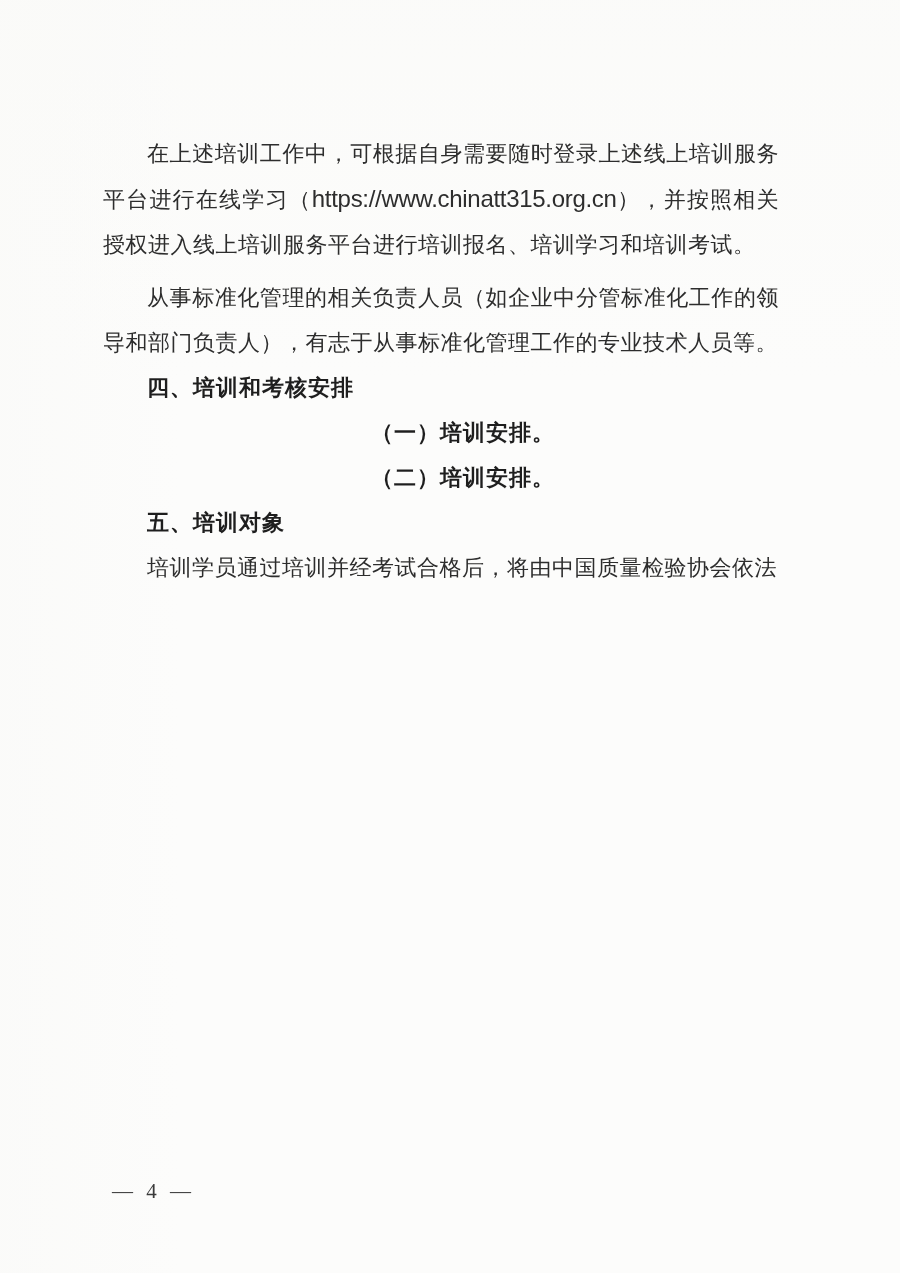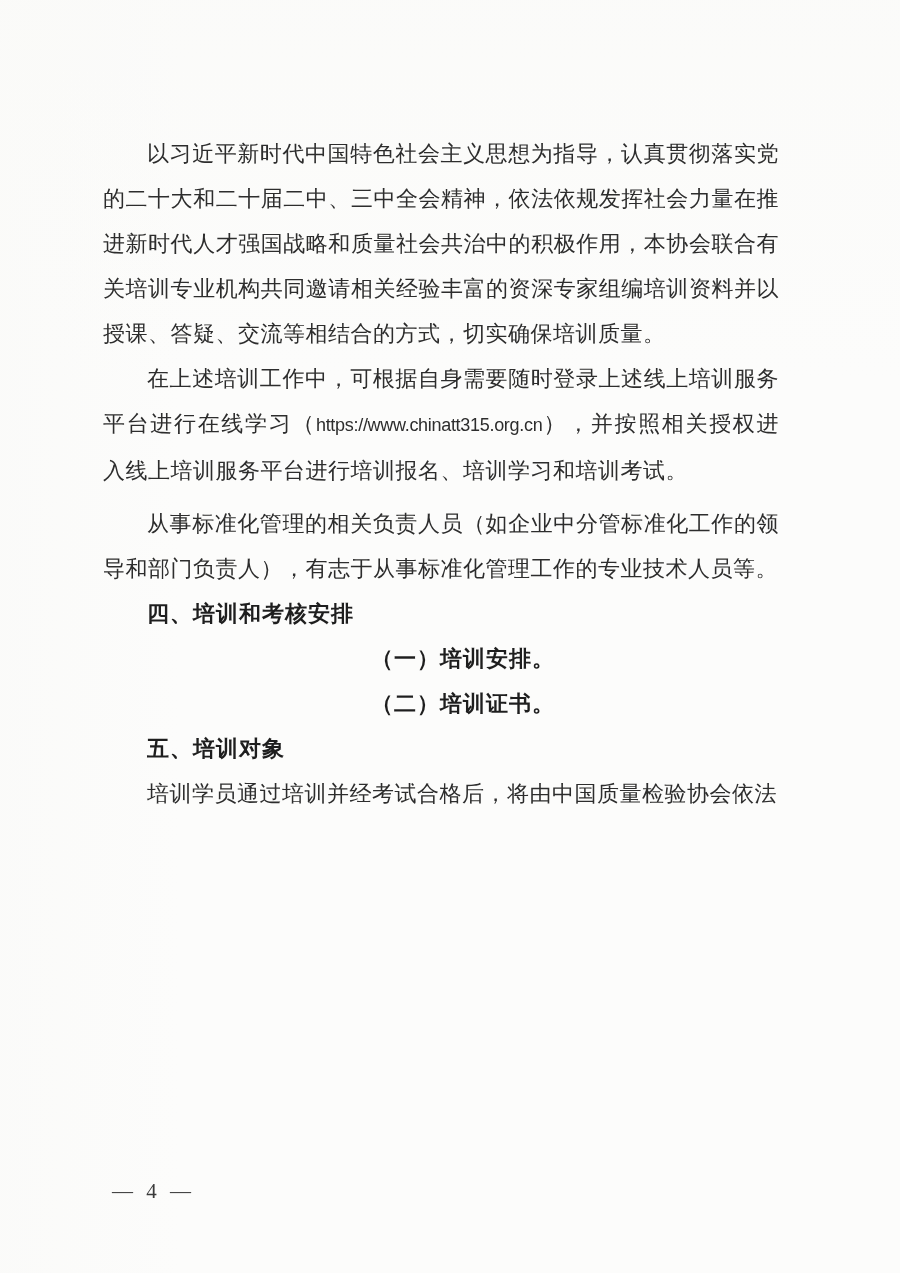--- a/index.html
+++ b/index.html
@@ -43,42 +43,41 @@
     font-weight: 700;
     color: #1e1e1e;
     text-align: center;
     letter-spacing: 1px;
   }
   
   .block-3 { margin-top: 8px; }
   .block-8 { margin-top: 5px; }
   .url {
     font-family: "Liberation Sans", "DejaVu Sans", sans-serif;
-    font-size: 18px;
+    font-size: 24px;
     letter-spacing: -0.3px;
   }
   .page-number {
     position: absolute;
     left: 112px;
     top: 1176px;
     font-size: 21px;
     line-height: 30px;
     color: #3a3a3a;
     letter-spacing: 4px;
     font-family: "Liberation Serif", "DejaVu Serif", serif;
   }
 </style>
 </head>
 <body>
 
 <div class="page">
   <main class="doc-body">
-      <p class="block paragraph block-0"><span>以习近平新时代中国特色社会主义思想为指导，认真贯彻落实党的二十大和二十届二中、三中全会精神，依法依规发挥社会力量在推进新时代人才强国战略和质量社会共治中的积极作用，本协会联合有关培训专业机构共同邀请相关经验丰富的资深专家组编培训资料并以授课、答疑、交流等相结合的方式，切实确保培训质量。</span></p>
       <p class="block paragraph block-1"><span>在上述培训工作中，可根据自身需要随时登录上述线上培训服务平台进行在线学习（</span><span class="url">https://www.chinatt315.org.cn</span><span>），并按照相关授权进入线上培训服务平台进行培训报名、培训学习和培训考试。</span></p>
       <p class="block paragraph block-3"><span>从事标准化管理的相关负责人员（如企业中分管标准化工作的领导和部门负责人），有志于从事标准化管理工作的专业技术人员等。</span></p>
       <p class="block heading block-4"><span>四、培训和考核安排</span></p>
       <p class="block subheading block-5"><span>（一）培训安排。</span></p>
-      <p class="block subheading block-7"><span>（二）培训证书。</span></p>
+      <p class="block subheading block-7"><span>（二）培训安排。</span></p>
       <p class="block heading block-9"><span>五、培训对象</span></p>
       <p class="block paragraph block-10"><span>培训学员通过培训并经考试合格后，将由中国质量检验协会依法</span></p>
     </main>
   <footer class="page-number">— 4 —</footer>
 </div>
 
 </body></html>

